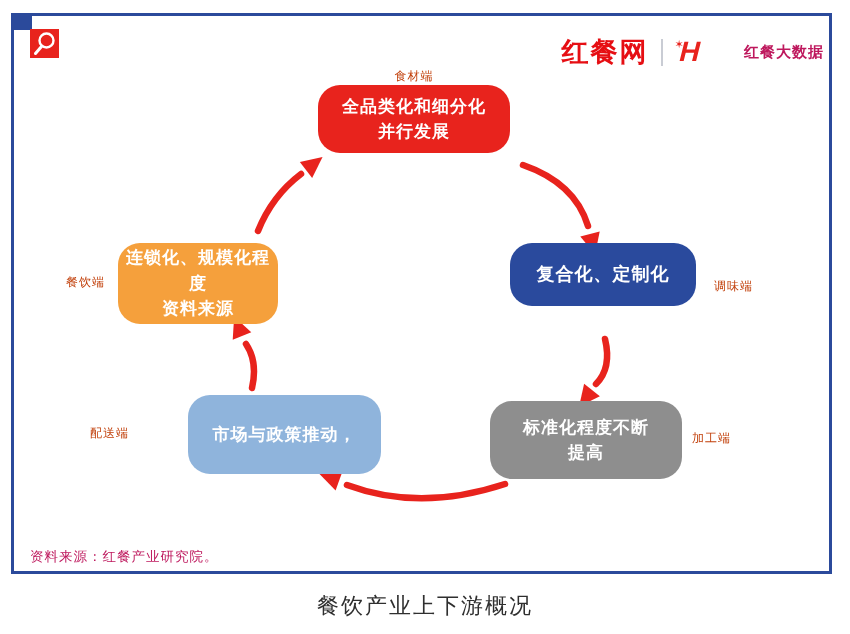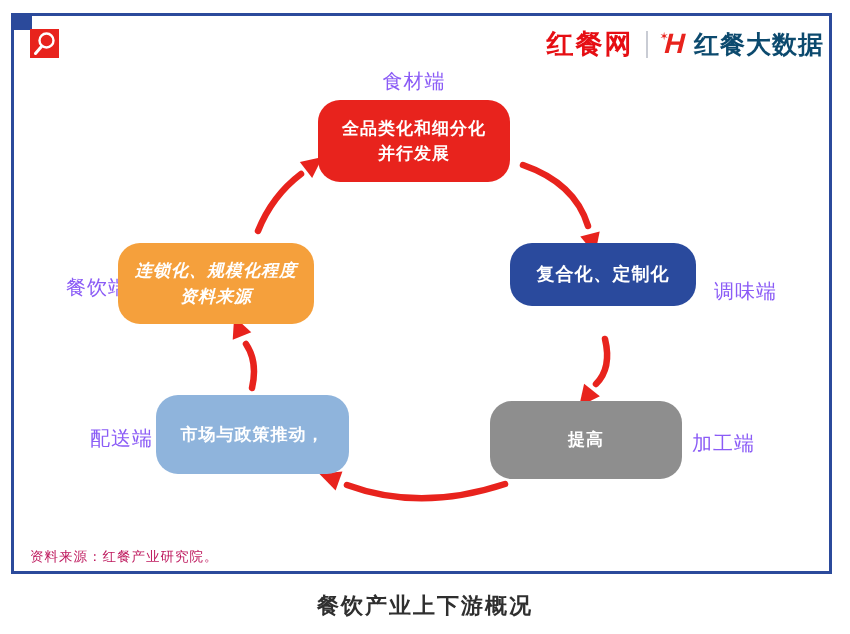--- a/index.html
+++ b/index.html
@@ -12,59 +12,59 @@
     position:absolute;left:11px;top:13px;width:821px;height:561px;
     border:3px solid #2b4a9b;box-sizing:border-box;background:#ffffff;
   }
   .corner-rect{
     position:absolute;left:11px;top:13px;width:21px;height:17px;background:#2b4a9b;
   }
   .magnifier{
     position:absolute;left:30px;top:29px;width:29px;height:29px;background:#e8231d;
   }
   .brand{
-    position:absolute;top:26px;right:26px;display:flex;align-items:center;gap:9px;
+    position:absolute;top:34px;right:26px;display:flex;align-items:center;gap:9px;
   }
   .brand-primary{
     font-size:27px;font-weight:bold;color:#e60e13;letter-spacing:2px;
   }
   .brand-divider{width:2px;height:27px;background:#c9ccd4;margin:0 3px;}
   .brand-mark{
     font-size:28px;font-weight:bold;color:#e8231d;
     display:inline-block;transform:skewX(-14deg);line-height:1;
   }
   .brand-spark{font-size:11px;color:#e8231d;margin-right:-4px;vertical-align:top;}
   .brand-secondary{
-    font-size:25px;font-weight:bold;color:#0c4a6e;letter-spacing:1px;
+    font-size:15px;font-weight:bold;color:#be185d;letter-spacing:1px;margin-left:35px;
   }
   .node{
     position:absolute;border-radius:22px;display:flex;flex-direction:column;
     justify-content:center;align-items:center;color:#ffffff;font-weight:bold;
     text-align:center;line-height:1.5;font-size:17px;letter-spacing:1px;
   }
-  .node-ingredient{left:318px;top:100px;width:192px;height:82px;}
+  .node-ingredient{left:318px;top:85px;width:192px;height:68px;}
   .node-seasoning{left:510px;top:243px;width:186px;height:63px;font-size:18px;}
   .node-processing{left:490px;top:401px;width:192px;height:78px;}
   .node-delivery{left:156px;top:395px;width:193px;height:79px;}
-  .node-restaurant{left:118px;top:243px;width:196px;height:81px;font-style:italic;}
+  .node-restaurant{left:118px;top:243px;width:160px;height:81px;}
   .stage-label{
-    position:absolute;font-size:20px;color:#8b5cf6;letter-spacing:1px;white-space:nowrap;
+    position:absolute;font-size:12px;color:#c2410c;letter-spacing:1px;white-space:nowrap;
   }
   .lbl-ingredient{left:318px;top:68px;width:192px;text-align:center;}
   .lbl-seasoning{left:714px;top:278px;}
   .lbl-processing{left:692px;top:430px;}
   .lbl-delivery{left:90px;top:425px;}
   .lbl-restaurant{left:66px;top:274px;}
   .arrows{position:absolute;left:0;top:0;width:850px;height:634px;pointer-events:none;}
   .source-note{
     position:absolute;left:30px;top:548px;font-size:13.5px;color:#be185d;letter-spacing:1px;
   }
   .caption{
     position:absolute;left:0;top:591px;width:850px;text-align:center;
-    font-size:22px;font-weight:bold;color:#2f2f2f;letter-spacing:2px;
+    font-size:22px;font-weight:normal;color:#2f2f2f;letter-spacing:2px;
   }
 </style>
 </head>
 <body>
 
 <div class="panel"></div>
 <div class="corner-rect"></div>
 
 <div class="magnifier">
   <svg width="29" height="29" viewBox="0 0 29 29">
@@ -110,23 +110,24 @@
 <div class="stage-label lbl-restaurant">餐饮端</div>
 
 <div class="node node-ingredient" style="background: rgb(232, 35, 29);">
   <div>全品类化和细分化</div>
   <div>并行发展</div>
 </div>
 <div class="node node-seasoning" style="background: rgb(42, 74, 157);">
   <div>复合化、定制化</div>
 </div>
 <div class="node node-processing" style="background: rgb(142, 142, 142);">
+  <div>标准化程度不断</div>
   <div>提高</div>
 </div>
-<div class="node node-delivery" style="background: rgb(143, 180, 220);">
+<div class="node node-delivery" style="background: rgb(143, 180, 220); margin-left: 32px;">
   <div>市场与政策推动，</div>
 </div>
 <div class="node node-restaurant" style="background: rgb(245, 160, 60);">
   <div>连锁化、规模化程度</div>
   <div>资料来源</div>
 </div>
 
 <div class="source-note">资料来源：红餐产业研究院。</div>
 <div class="caption">餐饮产业上下游概况</div>
 

